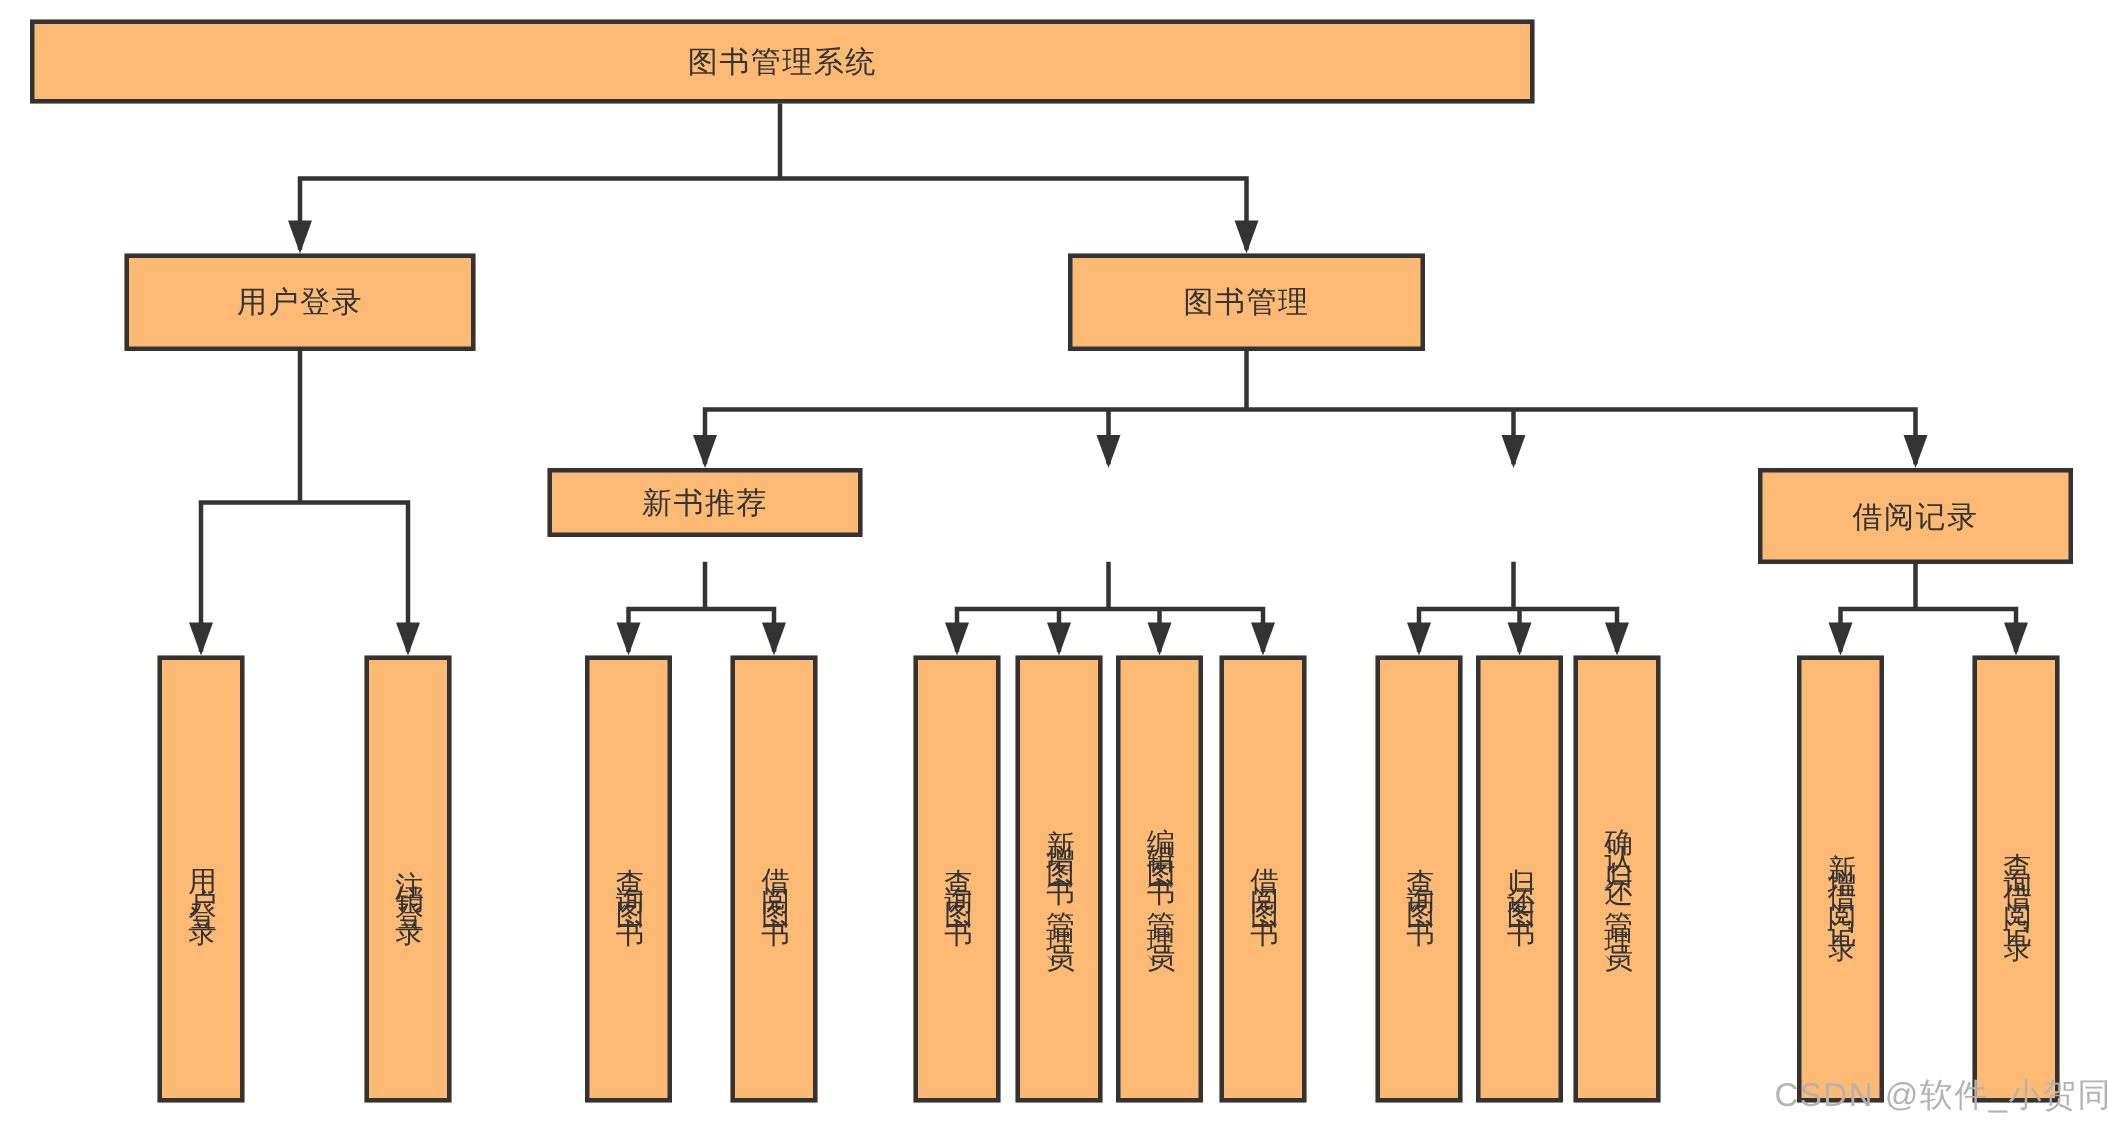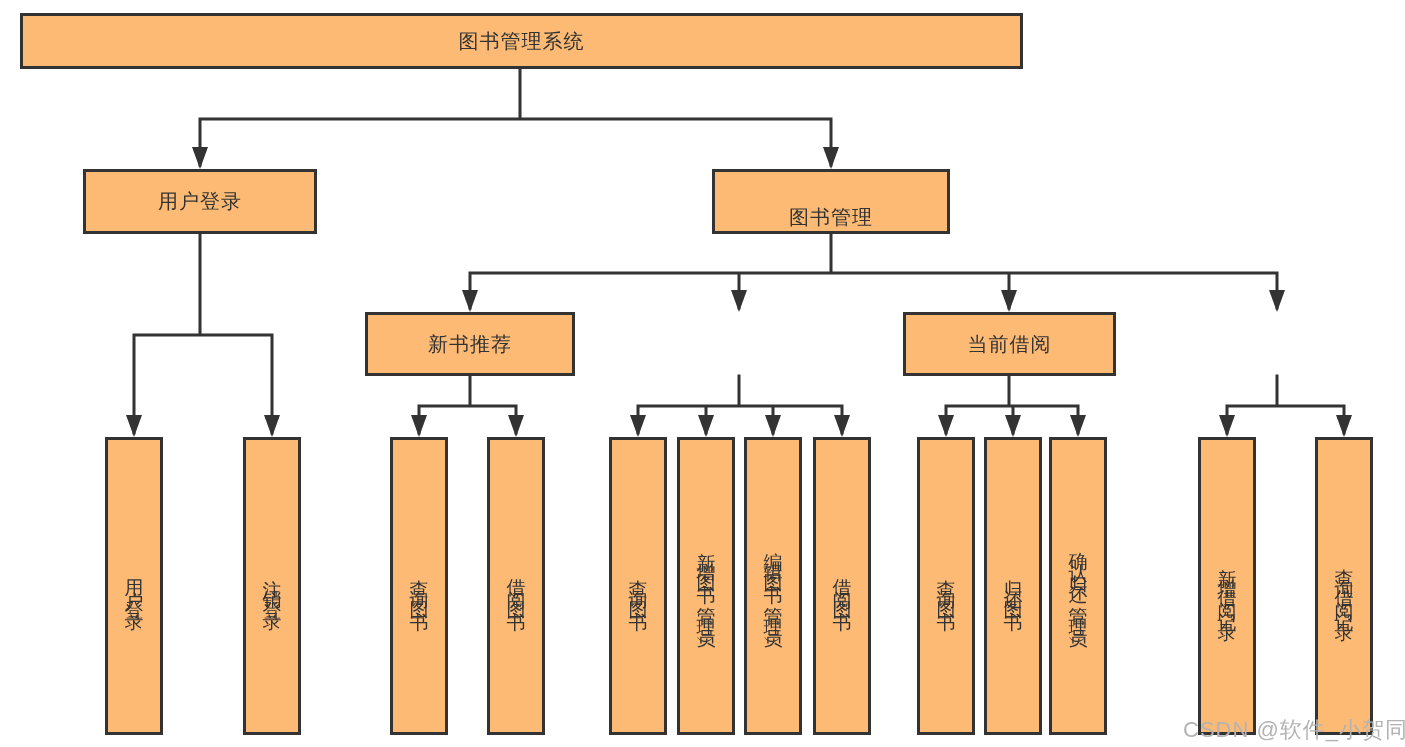--- a/index.html
+++ b/index.html
@@ -105,29 +105,29 @@
     </g>
   </svg>
 
   <div class="box" style="left:20px; top:13px; width:1003px; height:56px;">
     <span>图书管理系统</span>
   </div>
 
   <div class="box" style="left:83px; top:169px; width:234px; height:65px;">
     <span>用户登录</span>
   </div>
-  <div class="box" style="left:712px; top:169px; width:238px; height:65px;align-items:flex-end;">
+  <div class="box" style="left:712px; top:169px; width:238px; height:65px;">
     <span>图书管理</span>
   </div>
 
-  <div class="box" style="left:365px; top:312px; width:210px; height:64px;">
+  <div class="box" style="left:365px; top:312px; width:210px; height:46px;">
     <span>新书推荐</span>
   </div>
-  <div class="box" style="left:903px; top:312px; width:213px; height:64px;">
-    <span>当前借阅</span>
+  <div class="box" style="left:1172px; top:312px; width:210px; height:64px;">
+    <span>借阅记录</span>
   </div>
 
   <div class="box leaf" style="left:105px; top:437px; width:58px; height:298px;">
     <span class="vtext">用户登录</span>
   </div>
   <div class="box leaf" style="left:243px; top:437px; width:58px; height:298px;">
     <span class="vtext">注销登录</span>
   </div>
 
   <div class="box leaf" style="left:390px; top:437px; width:58px; height:298px;">

